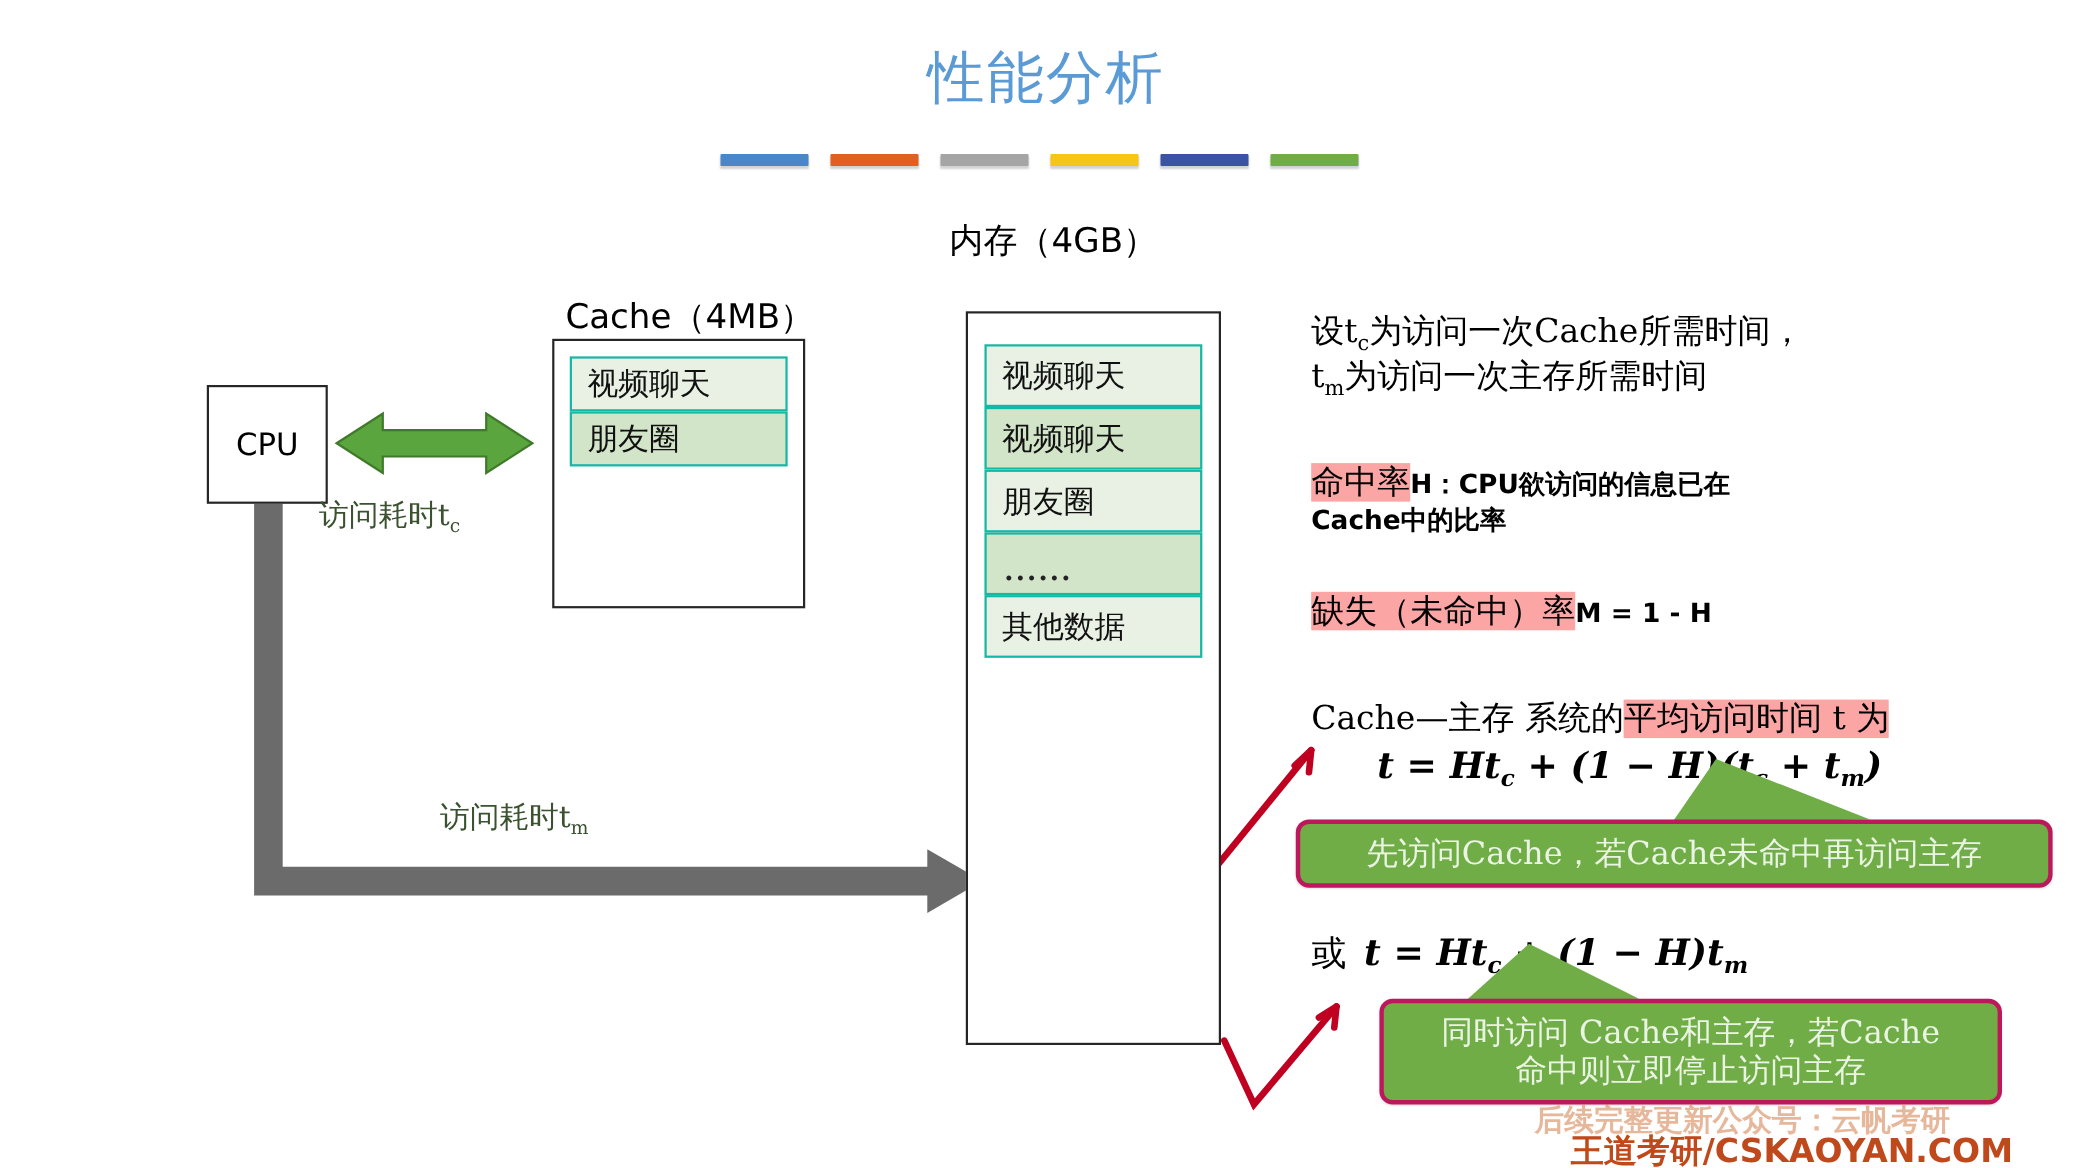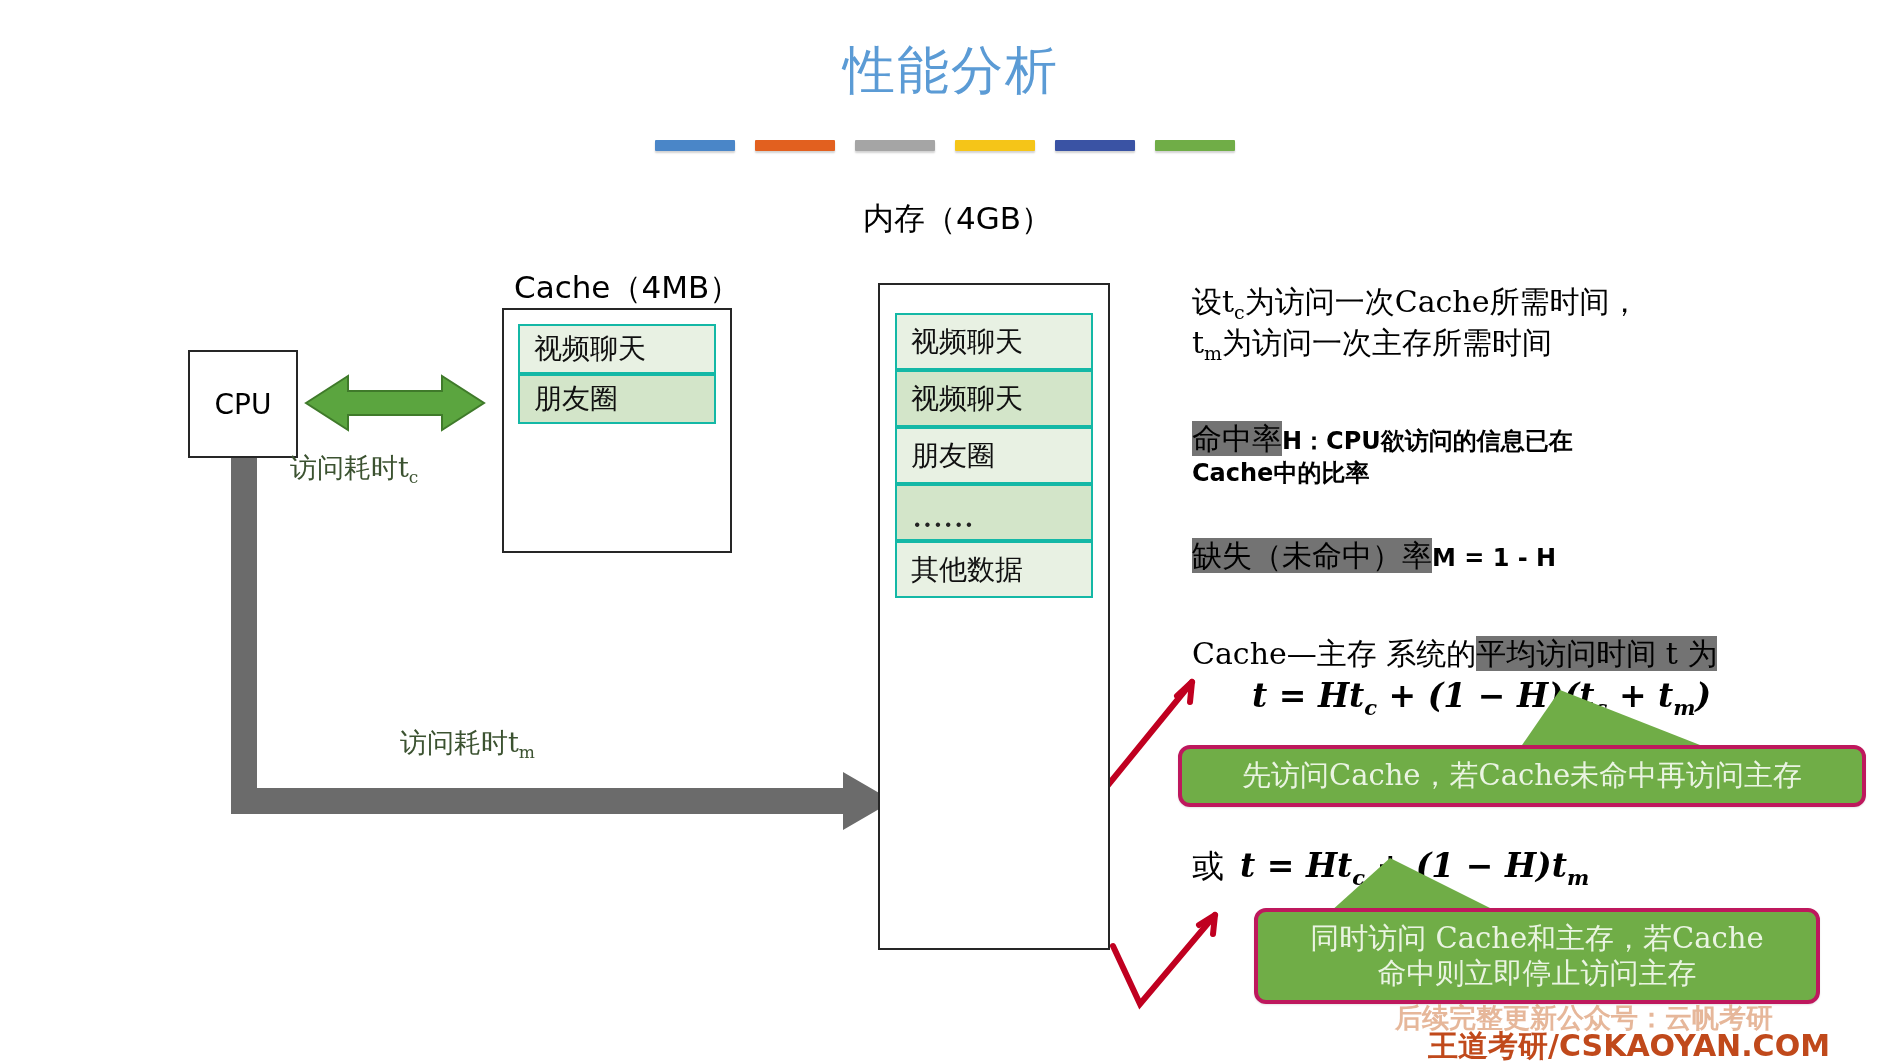--- a/index.html
+++ b/index.html
@@ -62,21 +62,21 @@
   .arrow-label .sub{font-size:17px;vertical-align:sub;}
   #label-tc{left:290px;top:450px;}
   #label-tm{left:400px;top:725px;}
 
   
   .rtext{
     font-family:"DejaVu Serif","Liberation Serif",serif;
     font-size:30px;line-height:1.28;color:#000;white-space:nowrap;
   }
   .rtext .sub{font-size:19px;vertical-align:sub;}
-  .hl{background:#737373;}
+  .hl{background:#fca5a5;}
   .sans{font-family:"DejaVu Sans","Liberation Sans",sans-serif;font-weight:bold;font-size:24px;}
 
   #def-block{left:1192px;top:283px;}
   #hit-block{left:1192px;top:420px;}
   #miss-block{left:1192px;top:537px;}
   #avg-block{left:1192px;top:620px;margin-top:15px;}
 
   .formula{
     font-family:"DejaVu Serif","Liberation Serif",serif;
     font-style:italic;font-weight:bold;font-size:33px;color:#000;white-space:nowrap;

